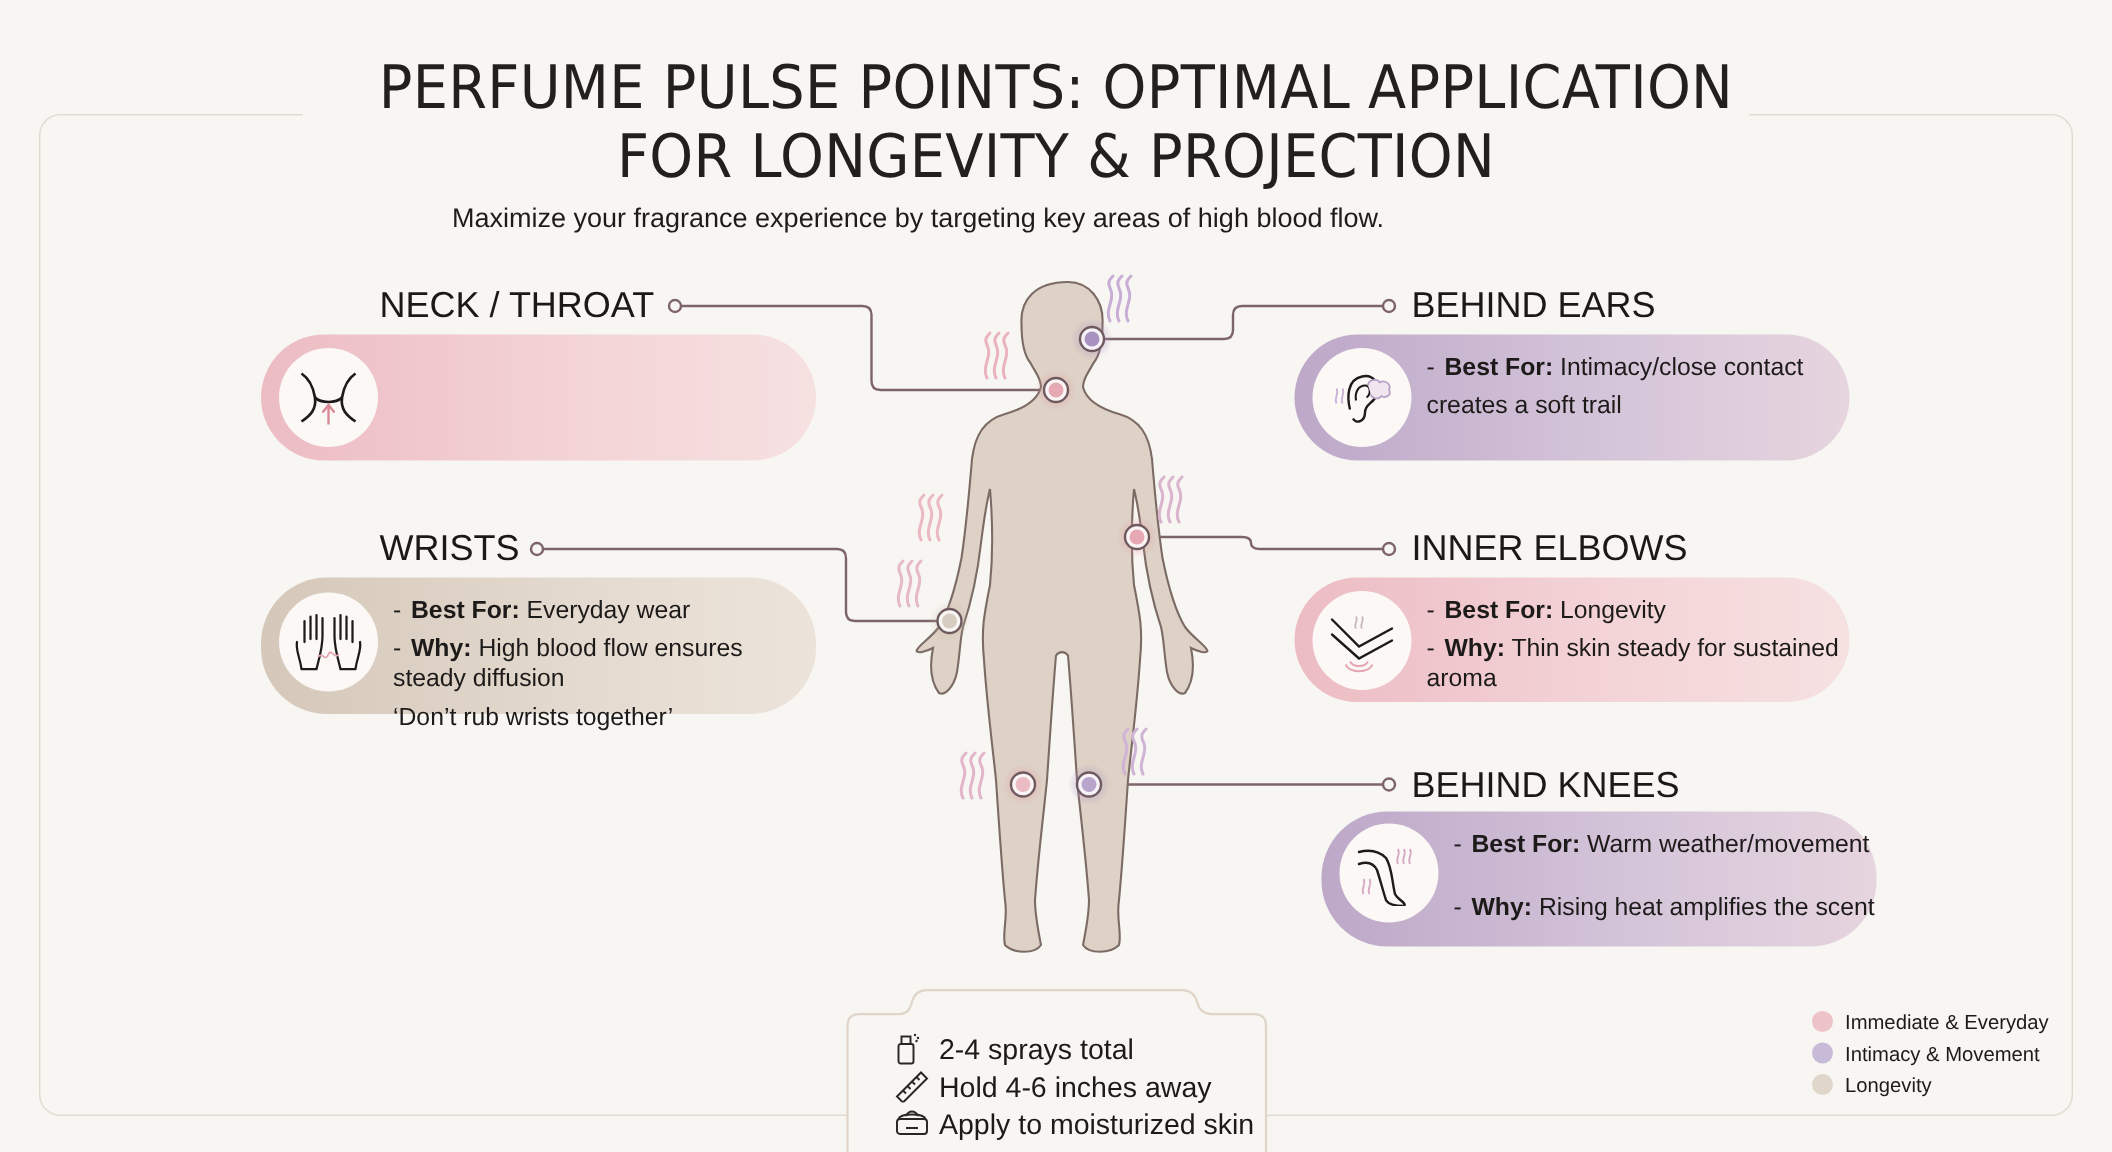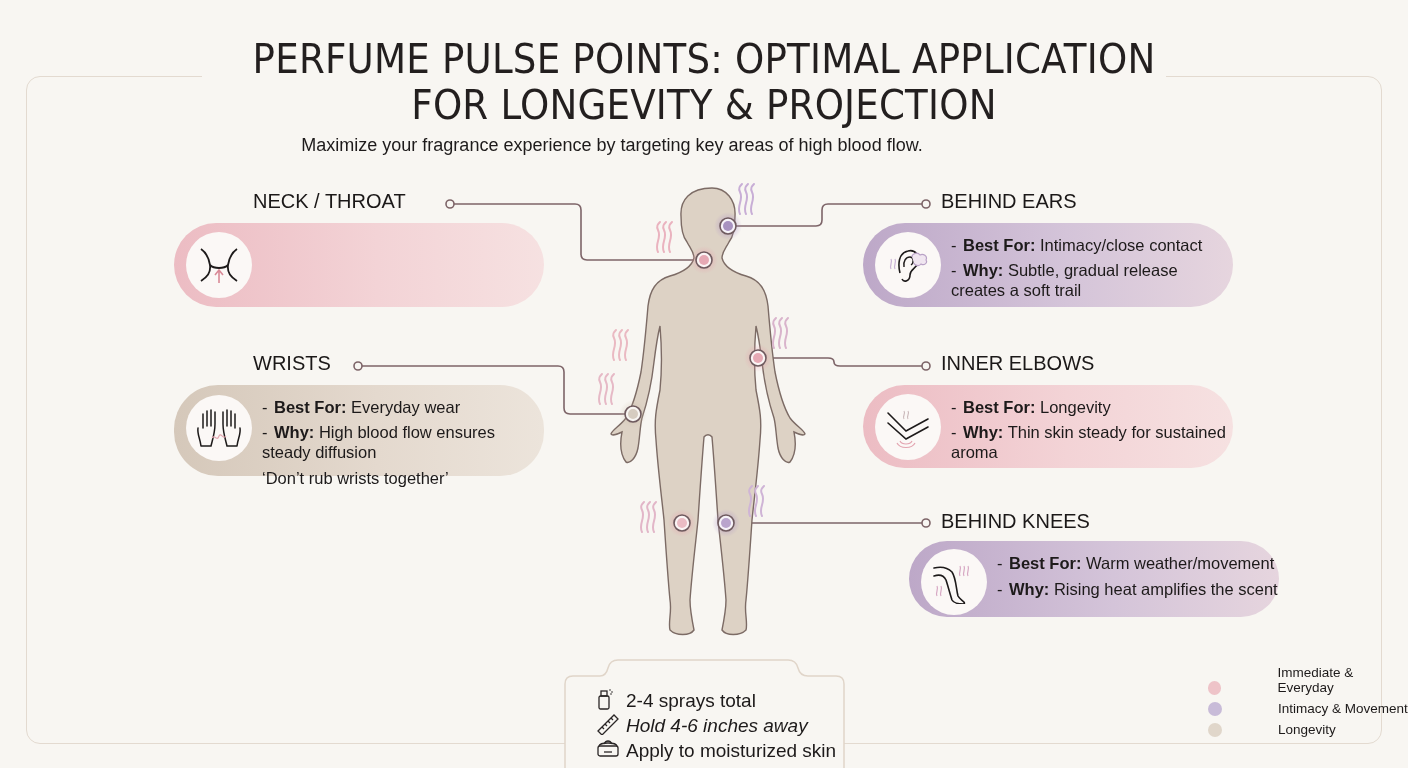--- a/index.html
+++ b/index.html
@@ -24,21 +24,21 @@
     font-size: 40px; line-height: 46px; letter-spacing: 0.2px; color: #231f1f;
     transform: scaleX(0.93); transform-origin: 50% 0;
   }
   .subtitle {
     position: absolute; left: 0; width: 1224px; top: 135px; text-align: center;
     font-size: 18px; color: #1e1b1b;
   }
   svg.overlay { position: absolute; left: 0; top: 0; }
 
   .heading {
-    position: absolute; font-size: 20px; color: #1b1818; white-space: nowrap;
+    position: absolute; font-size: 24px; color: #1b1818; white-space: nowrap;
     font-family: "Liberation Sans", sans-serif;
   }
   .card {
     position: absolute; border-radius: 44px; box-sizing: border-box;
     display: flex; align-items: flex-start;
   }
   .card.pink { background: linear-gradient(90deg, #ecbcc3 0%, #f3d3d6 55%, #f6e1e1 100%); }
   .card.lav  { background: linear-gradient(90deg, #bda8c8 0%, #d4c4d9 55%, #e6d5de 100%); }
   .card.beige{ background: linear-gradient(90deg, #d5c8ba 0%, #e4d9ce 55%, #ece4db 100%); }
   .icon-circle {
@@ -59,21 +59,21 @@
   .tips-title {
     position: absolute; left: 0; width: 252px; top: 5px; text-align: center; font-size: 19px;
     color: #1b1818;
   }
   .tip {
     position: absolute; left: 34px; font-size: 19px; color: #1d1a1a; white-space: nowrap;
   }
   .tip-icon { position: absolute; left: -30px; top: -2px; }
 
   .legend { position: absolute; left: 1208px; top: 674px; }
-  .legend-item { display: flex; align-items: flex-end; height: 21px; font-size: 13.5px; color: #1d1a1a; gap: 48px; }
+  .legend-item { display: flex; align-items: flex-start; height: 21px; font-size: 13.5px; color: #1d1a1a; }
   .legend-dot { width: 14px; height: 14px; border-radius: 50%; margin-right: 8px; }
 </style>
 </head>
 <body>
 
 <div class="frame"></div>
 <div class="title-mask"></div>
 
 <div class="title">
   <div>PERFUME PULSE POINTS: OPTIMAL APPLICATION</div>
@@ -261,21 +261,20 @@
   <div class="icon-circle" style="top:9px;">
     <svg width="44" height="44" viewBox="0 0 44 44">
       <path d="M14,30 C12,22 12,10 22,8 C30,6 34,14 32,20 C30,26 24,26 24,32 C24,38 18,40 16,36" fill="none" stroke="#1d1a1a" stroke-width="1.6"></path>
       <path d="M18,24 C17,18 20,14 24,14 C28,14 28,20 25,22" fill="none" stroke="#1d1a1a" stroke-width="1.4"></path>
       <path d="M26,14 C26,10 32,9 34,12 C37,10 42,13 40,17 C42,20 38,23 35,21 C33,24 28,22 28,20" fill="#f0e6f0" stroke="#b9a2c6" stroke-width="1.2"></path>
       <path d="M5,26 C3,22 7,20 5,16 M9,26 C7,22 11,20 9,16" fill="none" stroke="#c9b2d6" stroke-width="1.2"></path>
     </svg>
   </div>
   <div class="card-text" style="top:12px;">
     <div class="line"><span class="dash">-</span><b>Best For:</b> <span>Intimacy/close contact</span></div>
-    <div class="line" style="margin-bottom:0"><span class="dash">-</span><b>Why:</b> <span>Subtle, gradual release</span></div>
     <div class="line cont">creates a soft trail</div>
   </div>
 </div>
 
 <div class="heading" style="left:941px; top:352px;">INNER ELBOWS</div>
 <div class="card pink" style="left:863px; top:385px; width:370px; height:83px;">
   <div class="icon-circle" style="top:9px;">
     <svg width="48" height="44" viewBox="0 0 48 44">
       <g fill="none" stroke="#1d1a1a" stroke-width="1.6" stroke-linecap="round">
         <path d="M4,8 L22,26 L44,14"></path>
@@ -286,55 +285,55 @@
     </svg>
   </div>
   <div class="card-text" style="top:12px;">
     <div class="line"><span class="dash">-</span><b>Best For:</b> <span>Longevity</span></div>
     <div class="line" style="margin-bottom:0"><span class="dash">-</span><b>Why:</b> <span>Thin skin steady for sustained</span></div>
     <div class="line cont">aroma</div>
   </div>
 </div>
 
 <div class="heading" style="left:941px; top:510px;">BEHIND KNEES</div>
-<div class="card lav" style="left:909px; top:541px; width:370px; height:76px;">
+<div class="card lav" style="left:881px; top:541px; width:370px; height:90px;">
   <div class="icon-circle" style="top:8px;">
     <svg width="44" height="44" viewBox="0 0 44 44">
       <g fill="none" stroke="#1d1a1a" stroke-width="1.6" stroke-linecap="round">
         <path d="M2,8 C10,6 16,8 20,12 C24,18 24,28 26,36 C28,40 34,42 32,44"></path>
         <path d="M2,16 C8,14 12,16 14,20 C16,26 18,34 20,40 C22,44 30,44 32,44"></path>
       </g>
       <path d="M28,16 C26,12 30,10 28,6 M32,16 C30,12 34,10 32,6 M36,16 C34,12 38,10 36,6" fill="none" stroke="#d7a8c4" stroke-width="1.2"></path>
       <path d="M5,36 C3,32 7,30 5,26 M9,36 C7,32 11,30 9,26" fill="none" stroke="#d7a8c4" stroke-width="1.2"></path>
     </svg>
   </div>
   <div class="card-text" style="top:12px;">
     <div class="line"><span class="dash">-</span><b>Best For:</b> <span>Warm weather/movement</span></div>
-    <div class="line" style="margin-top:6px"><span class="dash">-</span><b>Why:</b> <span>Rising heat amplifies the scent</span></div>
+    <div class="line" style="margin-top:22px"><span class="dash">-</span><b>Why:</b> <span>Rising heat amplifies the scent</span></div>
   </div>
 </div>
 
 <div class="tips">
   <div class="tip" style="top:32px; left:63px;">
     <span class="tip-icon">
       <svg width="18" height="22" viewBox="0 0 18 22">
           <g fill="none" stroke="#2a2626" stroke-width="1.3">
             <rect x="3" y="8" width="10" height="13" rx="1.5"></rect>
             <rect x="5" y="3" width="6" height="5"></rect>
           </g>
           <g fill="#2a2626">
             <circle cx="14" cy="2" r="0.8"></circle>
             <circle cx="16" cy="4" r="0.8"></circle>
             <circle cx="15" cy="6" r="0.8"></circle>
           </g>
         </svg>
     </span>
     <span>2-4 sprays total</span>
   </div>
-  <div class="tip" style="top:57px; left:63px;font-style:italic;">
+  <div class="tip" style="top:57px; left:63px;">
     <span class="tip-icon">
       <svg width="24" height="22" viewBox="0 0 24 22">
           <g fill="none" stroke="#2a2626" stroke-width="1.3">
             <path d="M2,18 L18,2 L22,6 L6,22 Z"></path>
             <path d="M6,14 L8,16 M9,11 L11,13 M12,8 L14,10 M15,5 L17,7"></path>
           </g>
         </svg>
     </span>
     <span>Hold 4-6 inches away</span>
   </div>

